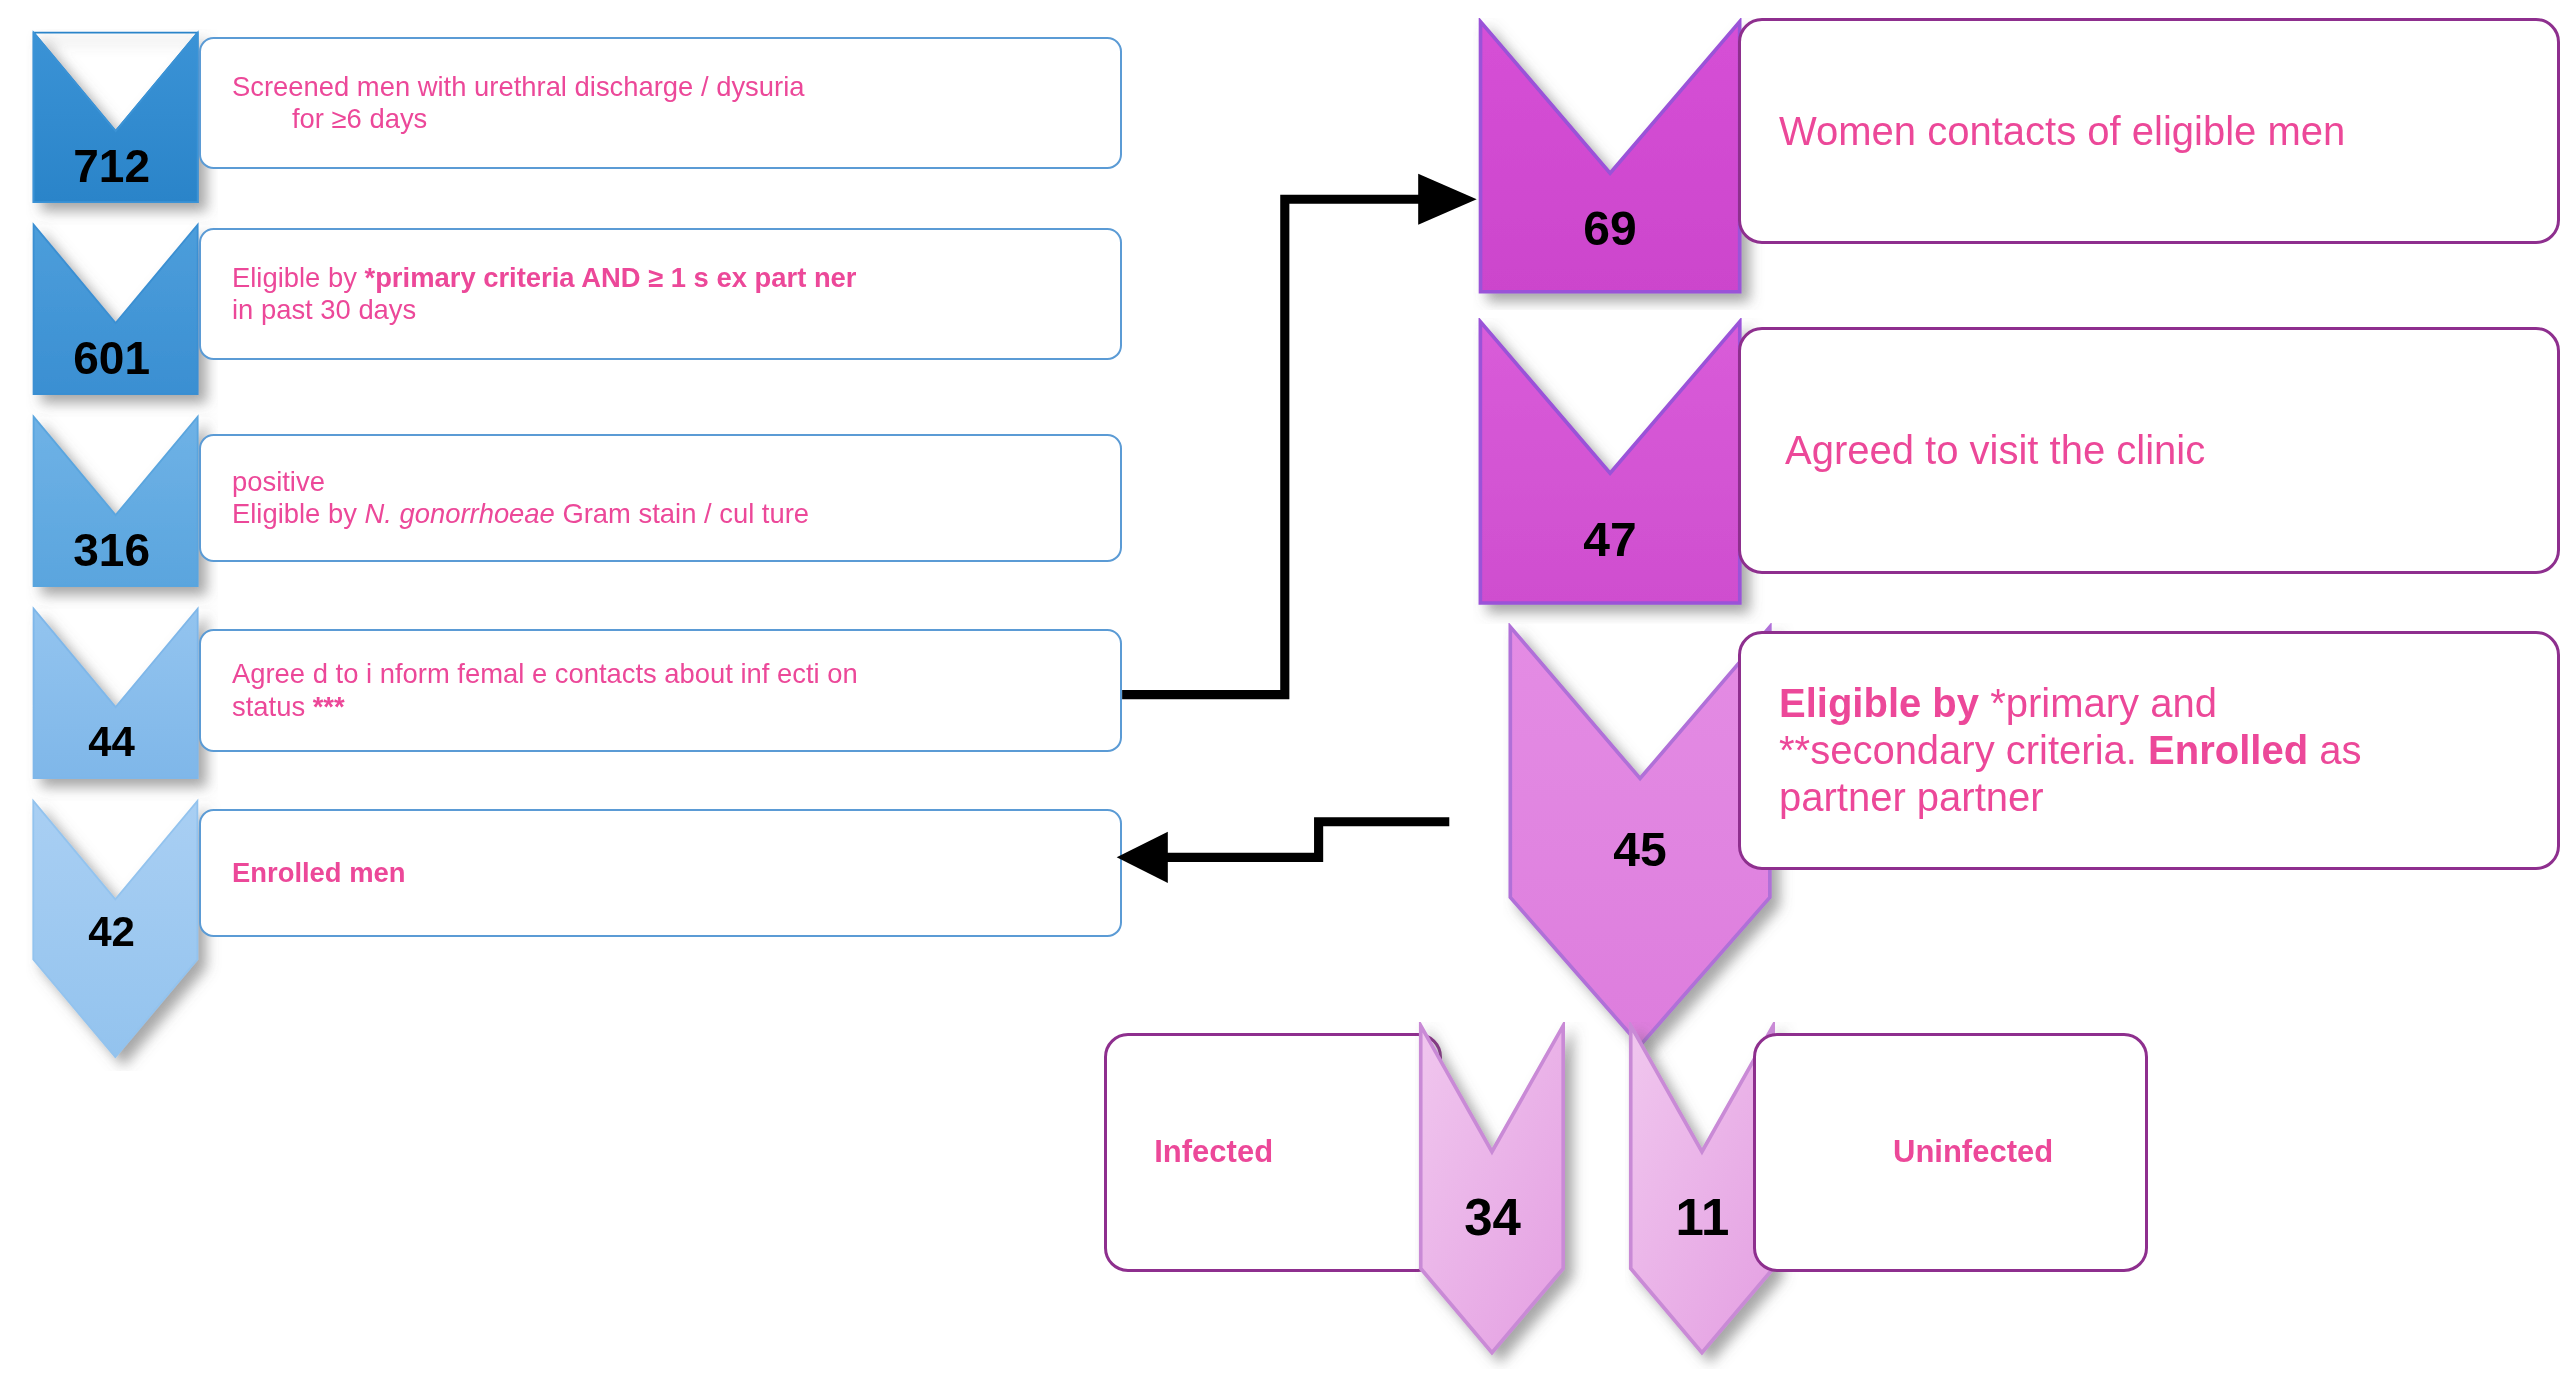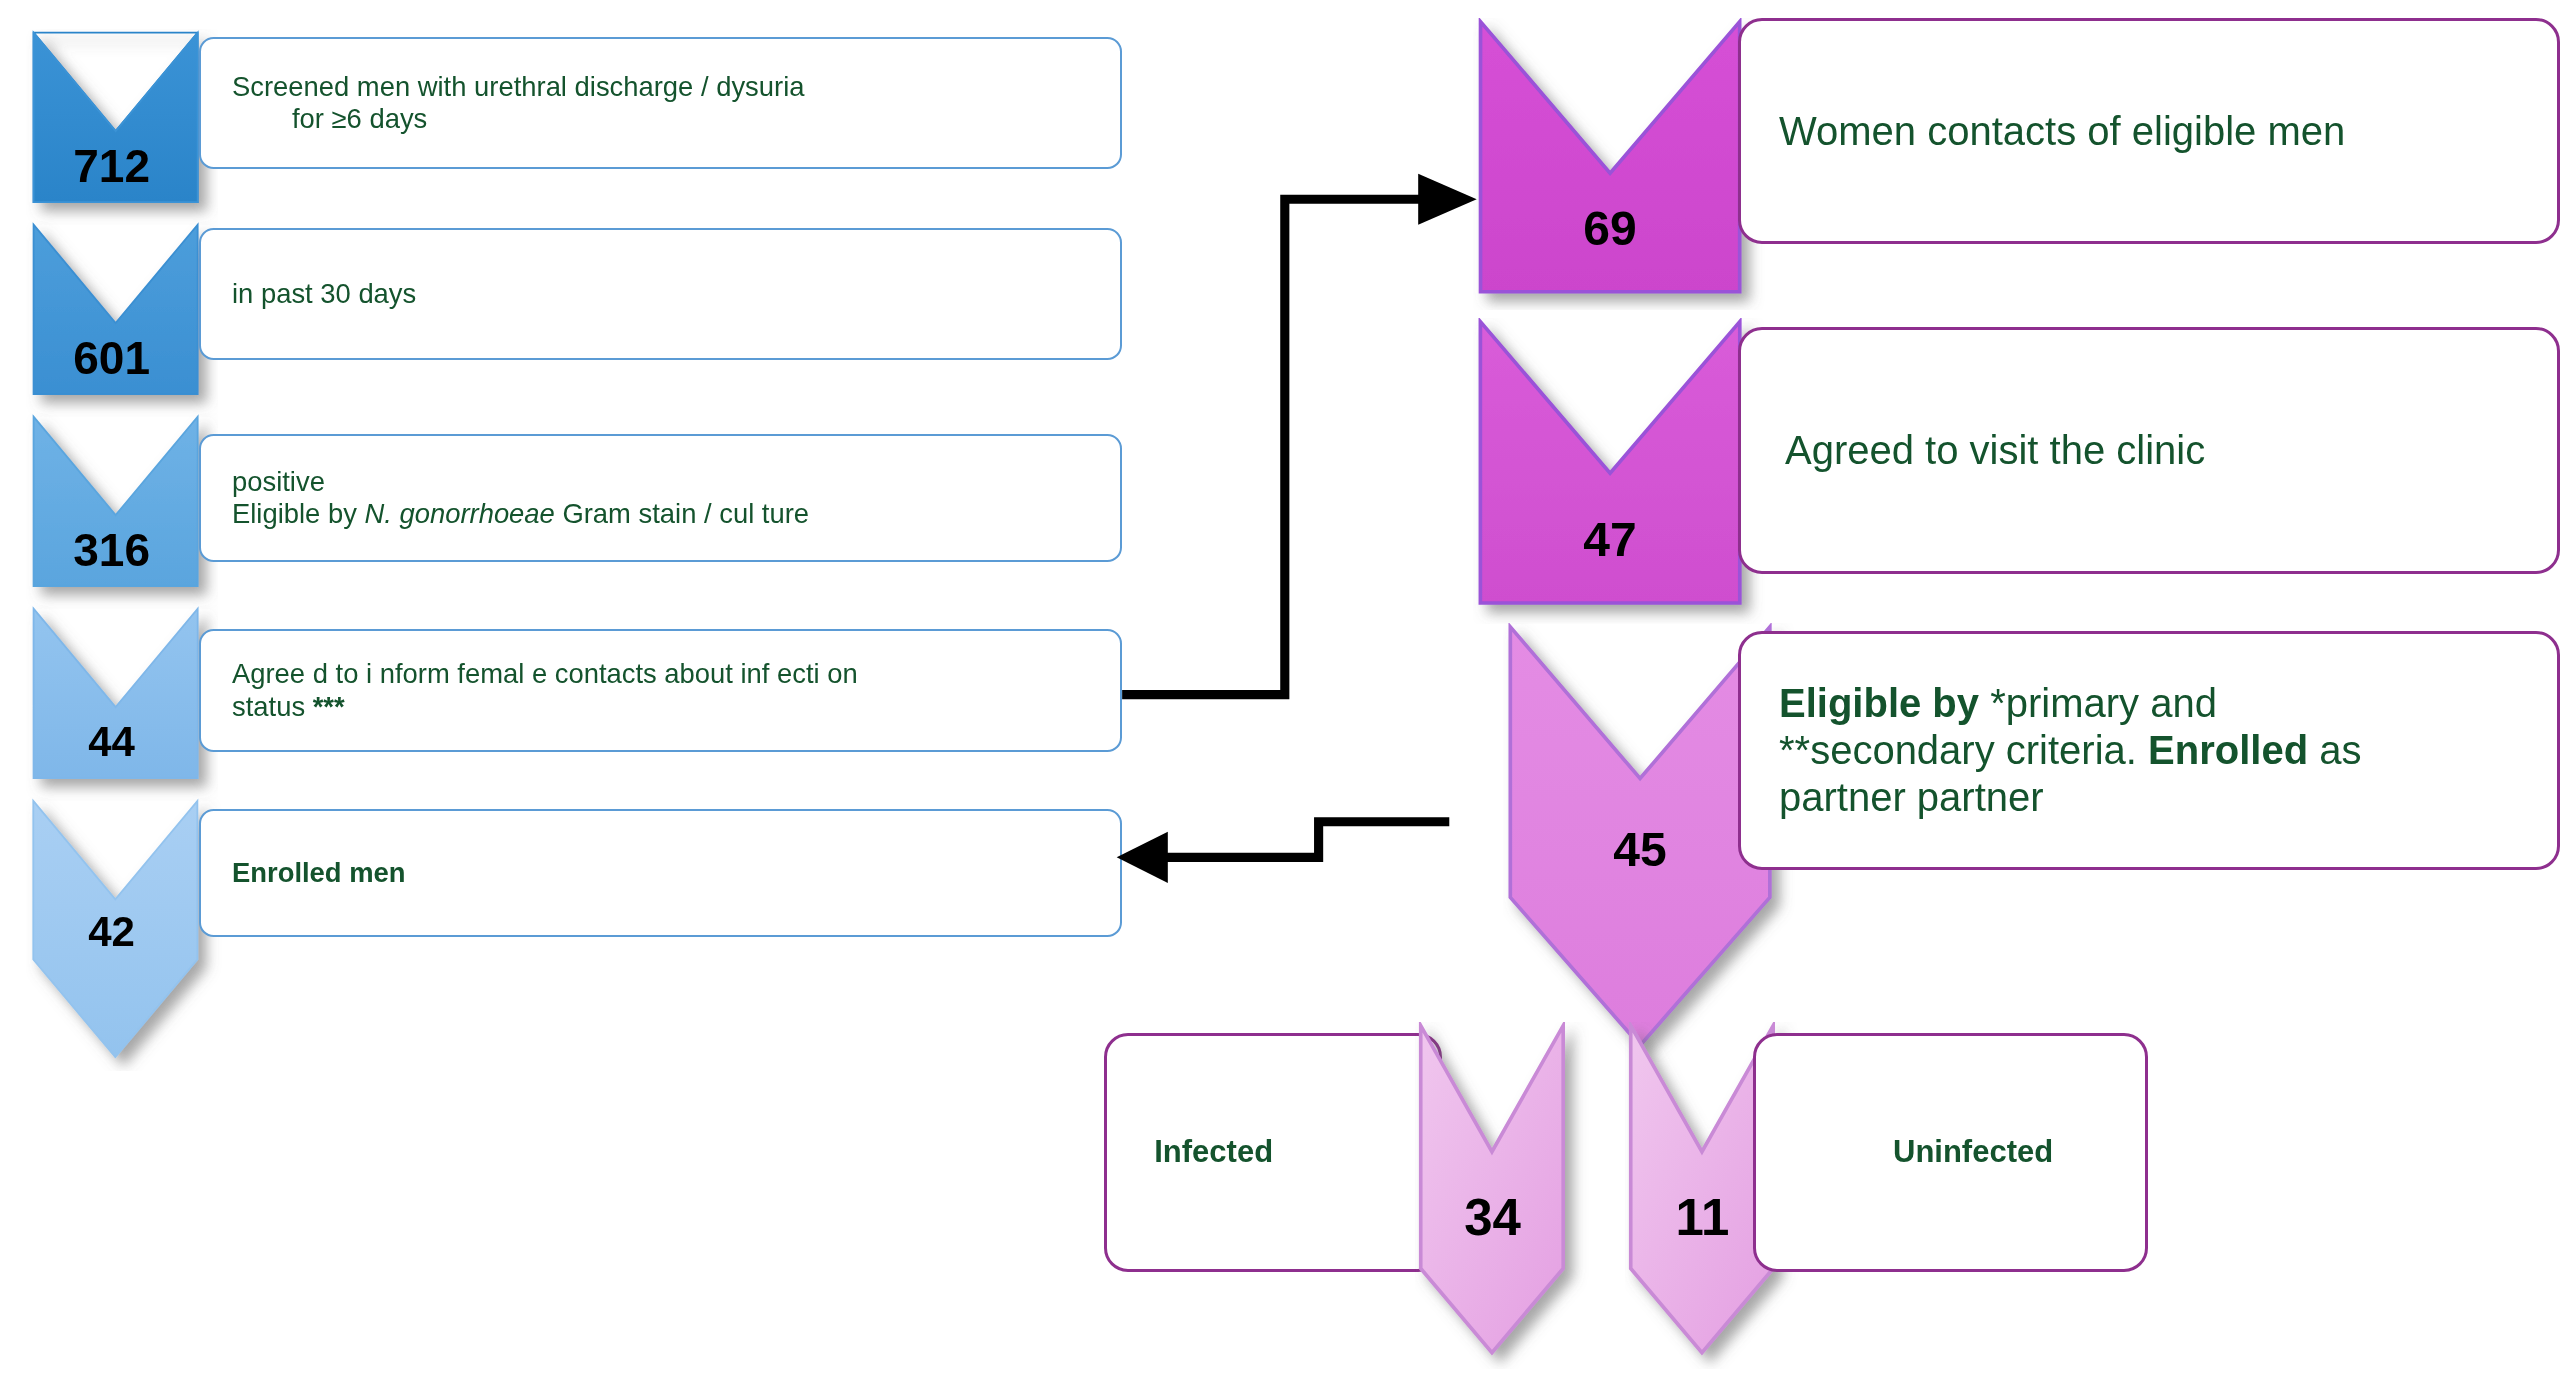--- a/index.html
+++ b/index.html
@@ -26,21 +26,21 @@
     position: absolute;
     box-sizing: border-box;
     background: #ffffff;
     display: flex;
     align-items: center;
     overflow: hidden;
   }
   .txtbox .inner {
     width: 100%;
     line-height: 1.18;
-    color: #14532d;
+    color: #ec4899;
   }
 
   .blue-box {
     border: 2.7px solid #5b9bd5;
     border-radius: 14.6px;
     padding: 5.5px 12.8px 5.5px 31px;
     font-size: 27.4px;
     color: #000;
   }
   .purple-box {
@@ -155,20 +155,21 @@
   </div>
 
   <div class="chev node" style="left:25.6px; top:221px; width:172px; height:178px;">
     <svg width="192" height="196" viewBox="0 0 210 215">
       <path d="M8 4 L98 112 L188 4 L188 190 L8 190 Z" fill="url(#gBlue2)" stroke="#3a8fd2" stroke-width="2" filter="url(#shadow)"></path>
     </svg>
     <span class="num num-blue" style="top:110px;">601</span>
   </div>
   <div class="txtbox blue-box" style="left:199px; top:228px; width:923px; height:132px;">
     <div class="inner">
+      <div><span>Eligible by </span><span class="bold">*primary criteria AND ≥ 1 s ex part ner</span></div>
       <div>in past  30 days</div>
     </div>
   </div>
 
   <div class="chev node" style="left:25.6px; top:413px; width:172px; height:178px;">
     <svg width="192" height="196" viewBox="0 0 210 215">
       <path d="M8 4 L98 112 L188 4 L188 190 L8 190 Z" fill="url(#gBlue3)" stroke="#5aa5de" stroke-width="2" filter="url(#shadow)"></path>
     </svg>
     <span class="num num-blue" style="top:110px;">316</span>
   </div>

